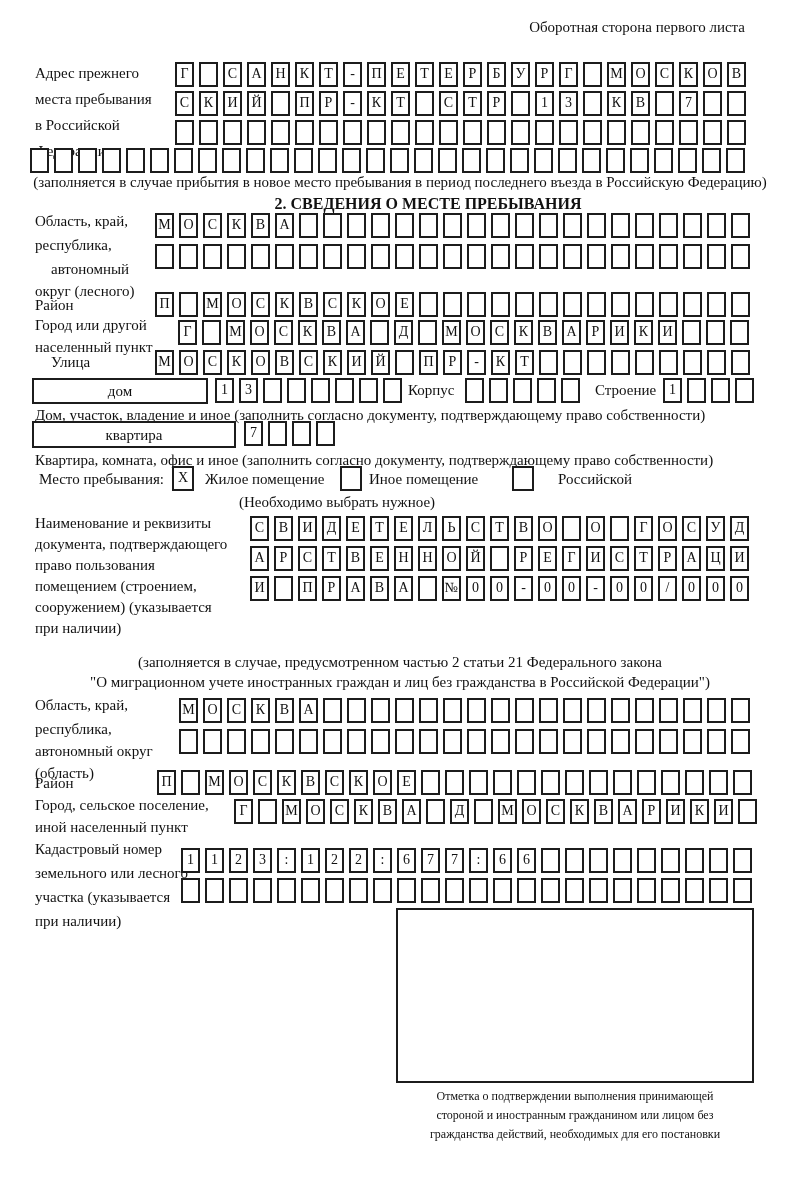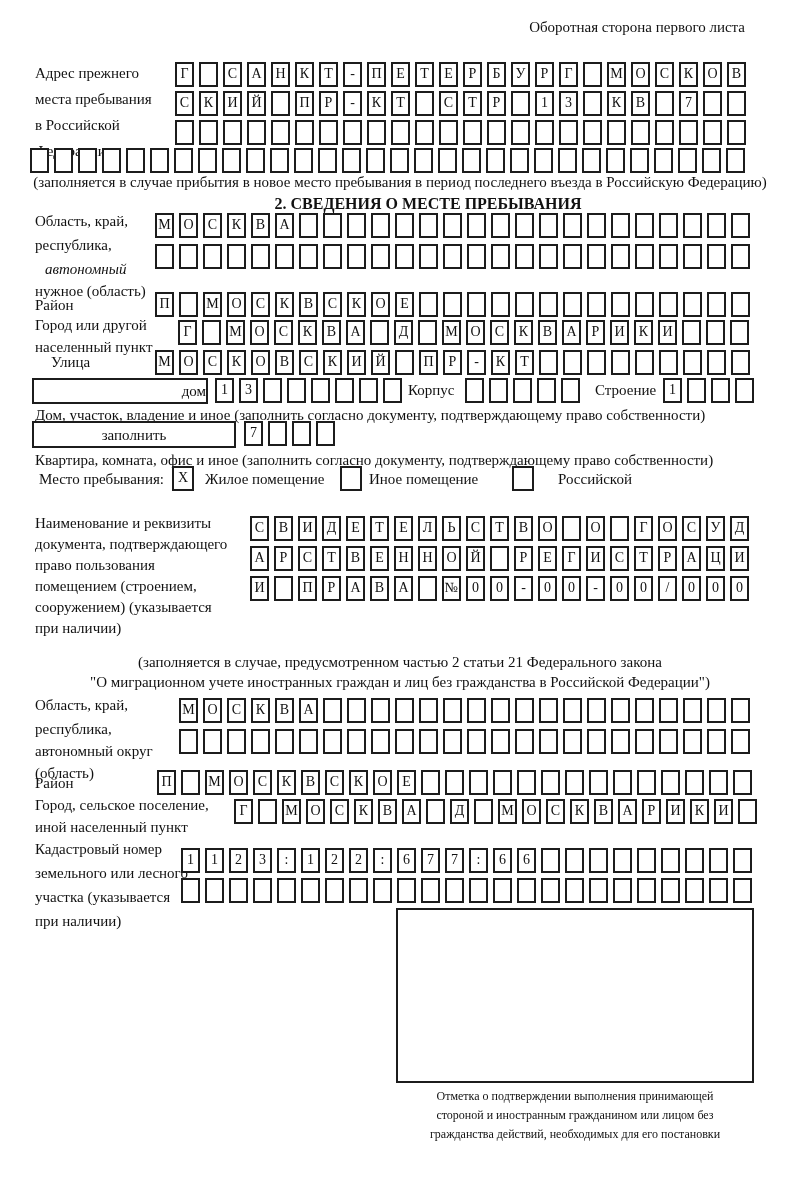--- a/index.html
+++ b/index.html
@@ -139,22 +139,22 @@
       <span class="cell"></span>
       <span class="cell"></span>
       <span class="cell"></span>
     </div>
   <div class="note center" style="position:absolute;top:174px;">(заполняется в случае прибытия в новое место пребывания в период последнего въезда в Российскую Федерацию)</div>
 
   <div class="lbl bold center" style="top:194px;font-size:16px;">2. СВЕДЕНИЯ О МЕСТЕ ПРЕБЫВАНИЯ</div>
 
   <div class="lbl" style="top:212px;left:35px;">Область, край,</div>
   <div class="lbl" style="top:236px;left:35px;">республика,</div>
-  <div class="lbl" style="top:260px;left:45px;font-style:italic;">автономный</div>
-  <div class="lbl" style="top:282px;left:35px;">нужное (область)</div>
+  <div class="lbl" style="top:260px;left:51px;">автономный</div>
+  <div class="lbl" style="top:282px;left:35px;">округ (лесного)</div>
   <div class="cellrow" style="top:213px;left:155px;">
       <span class="cell">М</span>
       <span class="cell">О</span>
       <span class="cell">С</span>
       <span class="cell">К</span>
       <span class="cell">В</span>
       <span class="cell">А</span>
       <span class="cell"></span>
       <span class="cell"></span>
       <span class="cell"></span>
@@ -283,21 +283,21 @@
       <span class="cell"></span>
       <span class="cell"></span>
       <span class="cell"></span>
       <span class="cell"></span>
       <span class="cell"></span>
       <span class="cell"></span>
       <span class="cell"></span>
       <span class="cell"></span>
     </div>
 
-  <div class="widebox" style="top:378px;left:32px;width:176px;height:26px;line-height:23px;text-align:right;">дом</div>
+  <div class="widebox" style="top:378px;left:32px;width:176px;height:26px;line-height:23px;">дом</div>
   <div class="cellrow" style="top:378px;left:215px;">
       <span class="cell">1</span>
       <span class="cell">3</span>
       <span class="cell"></span>
       <span class="cell"></span>
       <span class="cell"></span>
       <span class="cell"></span>
       <span class="cell"></span>
       <span class="cell"></span>
     </div>
@@ -311,36 +311,37 @@
     </div>
   <div class="lbl" style="top:381px;left:595px;">Строение</div>
   <div class="cellrow" style="top:378px;left:663px;">
       <span class="cell">1</span>
       <span class="cell"></span>
       <span class="cell"></span>
       <span class="cell"></span>
     </div>
   <div class="note" style="top:407px;left:35px;">Дом, участок, владение и иное (заполнить согласно документу, подтверждающему право собственности)</div>
 
-  <div class="widebox" style="top:421px;left:32px;width:204px;height:27px;line-height:24px;">заполнить</div>
+  <div class="widebox" style="top:421px;left:32px;width:204px;height:27px;line-height:24px;">квартира</div>
   <div class="cellrow" style="top:421px;left:244px;">
       <span class="cell">7</span>
       <span class="cell"></span>
       <span class="cell"></span>
       <span class="cell"></span>
     </div>
   <div class="note" style="top:452px;left:35px;">Квартира, комната, офис и иное (заполнить согласно документу, подтверждающему право собственности)</div>
 
   <div class="lbl" style="top:470px;left:39px;">Место пребывания:</div>
   <div class="chkbox" style="top:466px;left:172px;">X</div>
   <div class="lbl" style="top:470px;left:205px;">Жилое помещение</div>
   <div class="chkbox" style="top:466px;left:340px;"></div>
   <div class="lbl" style="top:470px;left:369px;">Иное помещение</div>
   <div class="chkbox" style="top:466px;left:512px;"></div>
   <div class="lbl" style="top:470px;left:558px;">Российской</div>
+  <div class="note" style="top:494px;left:187px;width:300px;text-align:center;">(Необходимо выбрать нужное)</div>
 
   <div class="lbl" style="top:514px;left:35px;">Наименование и реквизиты</div>
   <div class="lbl" style="top:535px;left:35px;">документа, подтверждающего</div>
   <div class="lbl" style="top:556px;left:35px;">право пользования</div>
   <div class="lbl" style="top:577px;left:35px;">помещением (строением,</div>
   <div class="lbl" style="top:598px;left:35px;">сооружением) (указывается</div>
   <div class="lbl" style="top:619px;left:35px;">при наличии)</div>
   <div class="cellrow" style="top:516px;left:250px;">
       <span class="cell">С</span>
       <span class="cell">В</span>

